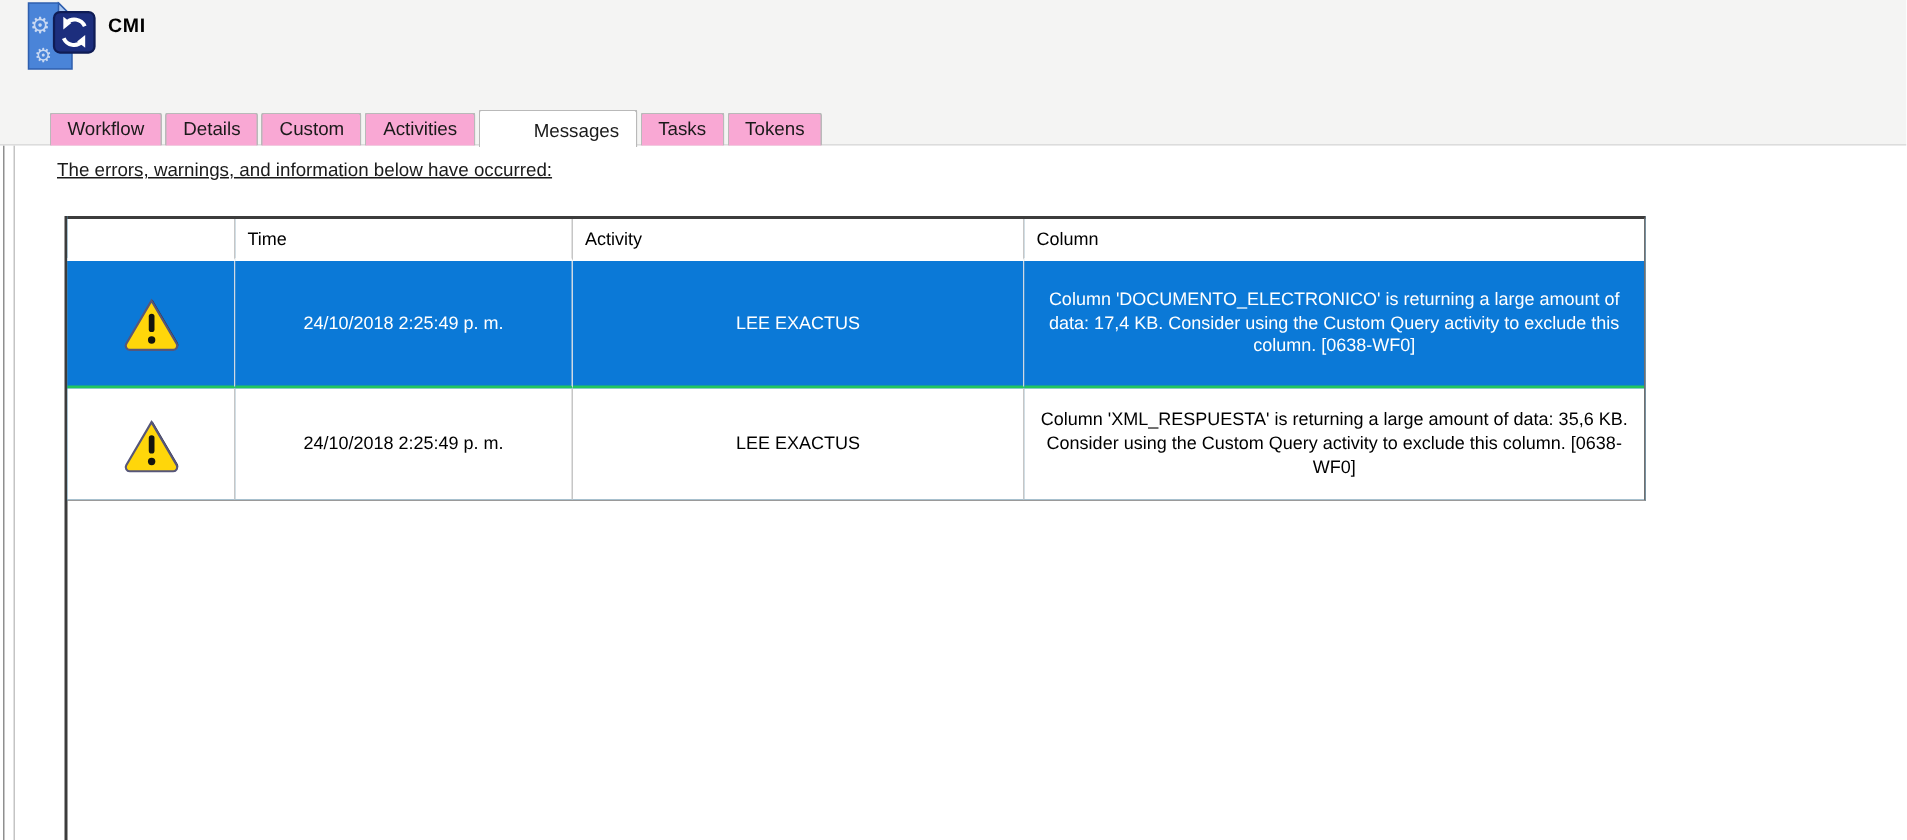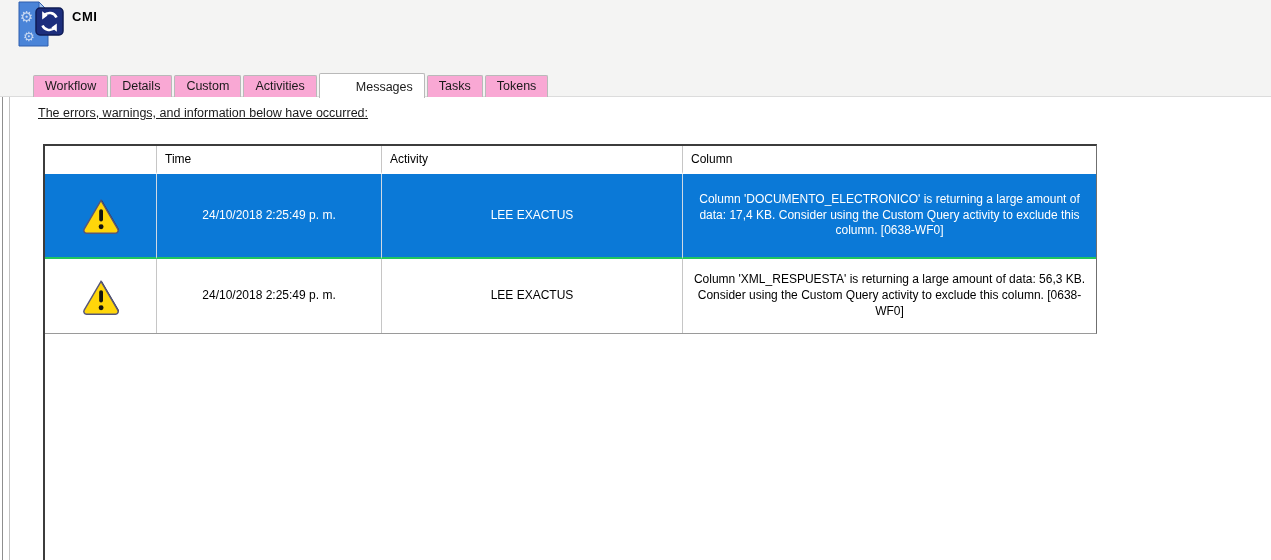--- a/index.html
+++ b/index.html
@@ -138,17 +138,17 @@
             <svg width="40" height="37" viewBox="0 0 44 40">
               <path d="M24 6 L42.5 37.5 a3 3 0 0 1 -2.6 4.5 H8.1 A3 3 0 0 1 5.5 37.5 Z" fill="#2e2e4a" transform="translate(-1.2,-3.2)"></path>
               <path d="M22 3.5 L40.5 35 a3 3 0 0 1 -2.6 4.5 H6.1 A3 3 0 0 1 3.5 35 Z" fill="#ffd60a" stroke="#56567a" stroke-width="1.6"></path>
               <rect x="20" y="13" width="4.2" height="13.5" rx="2.1" fill="#14140f"></rect>
               <circle cx="22.1" cy="32.3" r="2.7" fill="#14140f"></circle>
             </svg>
           </div>
         </td>
         <td>24/10/2018 2:25:49 p. m.</td>
         <td>LEE EXACTUS</td>
-        <td>Column 'XML_RESPUESTA' is returning a large amount of data: 56,3 KB. Consider using the Custom Query activity to exclude this column. [0638-WF0]</td>
+        <td>Column 'XML_RESPUESTA' is returning a large amount of data: 35,6 KB. Consider using the Custom Query activity to exclude this column. [0638-WF0]</td>
       </tr>
     </tbody>
   </table>
 </div>
 
 </body></html>

